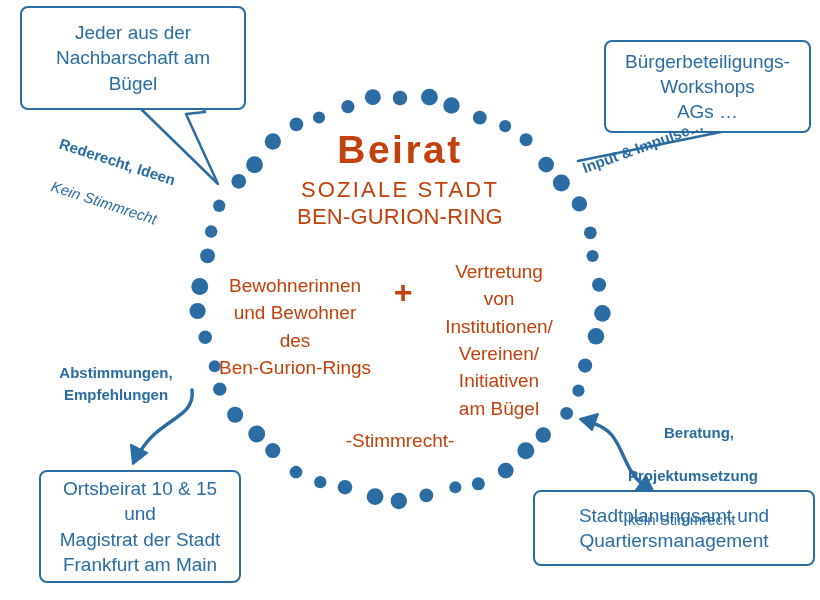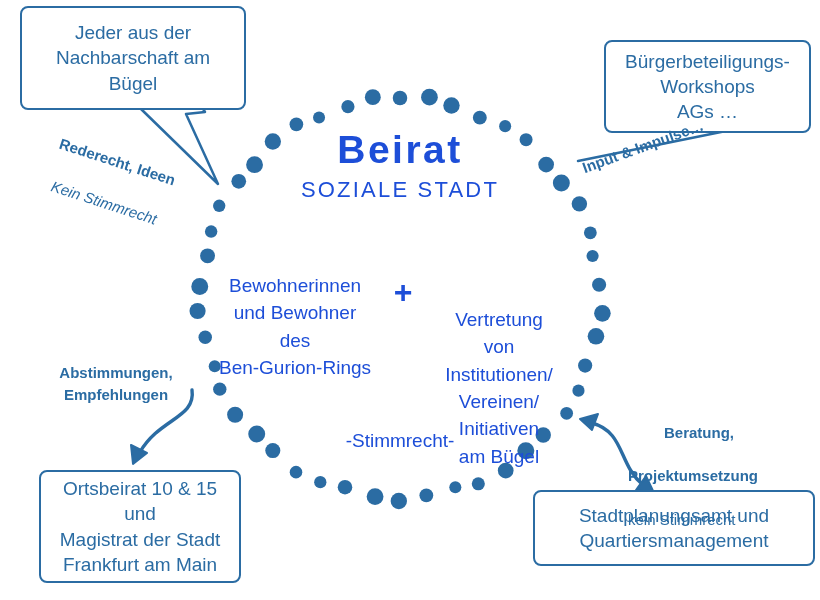--- a/index.html
+++ b/index.html
@@ -64,21 +64,21 @@
   }
   #bubble-stadtplanung {
     left: 533px; top: 490px;
     width: 282px; height: 76px;
   }
 
   
   .ctr {
     position: absolute;
     text-align: center;
-    color: #1d4ed8;
+    color: #c2410c;
     z-index: 4;
   }
   #title-beirat {
     left: 250px; top: 128px;
     width: 300px;
     font-size: 39px;
     font-weight: bold;
     letter-spacing: 2.5px;
   }
   #subtitle-soziale-stadt {
@@ -99,21 +99,20 @@
     font-size: 19px;
     line-height: 1.44;
     white-space: pre-line;
   }
   #members-right {
     left: 415px; top: 258px;
     width: 168px;
     font-size: 19px;
     line-height: 1.44;
     white-space: pre-line;
-    margin-top: 48px;
   }
   #plus-sign {
     left: 383px; top: 276px;
     width: 40px;
     font-size: 32px;
     font-weight: bold;
     line-height: 1;
   }
   #voting-note {
     left: 300px; top: 430px;
@@ -236,20 +235,21 @@
     <path d="M 192 390 C 196 418 160 418 140 452" fill="none" stroke="#2b6ca3" stroke-width="3.4" stroke-linecap="round"></path>
     <path d="M 133 464 L 131 445 L 147 453 Z" fill="#2b6ca3" stroke="#2b6ca3" stroke-width="2" stroke-linejoin="round"></path>
 
     <path d="M 592 423 C 625 432 618 464 643 485" fill="none" stroke="#2b6ca3" stroke-width="3.4" stroke-linecap="round"></path>
     <path d="M 580 419 L 598 414 L 592 430 Z" fill="#2b6ca3" stroke="#2b6ca3" stroke-width="2" stroke-linejoin="round"></path>
     <path d="M 654 493 L 636 490 L 646 476 Z" fill="#2b6ca3" stroke="#2b6ca3" stroke-width="2" stroke-linejoin="round"></path>
   </svg>
 
   <div class="ctr" id="title-beirat">Beirat</div>
   <div class="ctr" id="subtitle-soziale-stadt">SOZIALE STADT</div>
+  <div class="ctr" id="subtitle-ben-gurion-ring">BEN-GURION-RING</div>
 
   <div class="ctr" id="members-left">Bewohnerinnen
 und Bewohner
 des
 Ben-Gurion-Rings</div>
   <div class="ctr" id="plus-sign">+</div>
   <div class="ctr" id="members-right">Vertretung
 von
 Institutionen/
 Vereinen/

